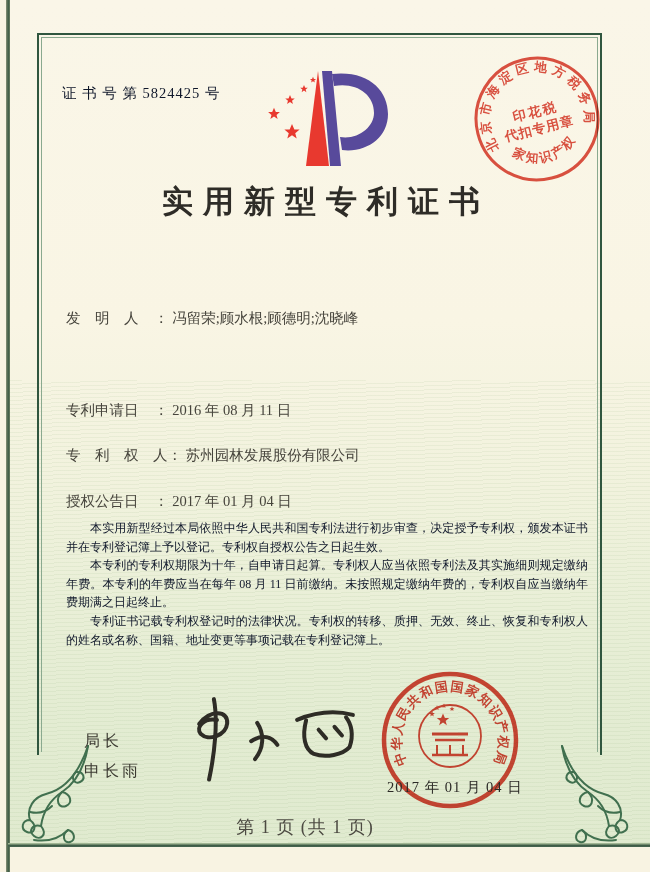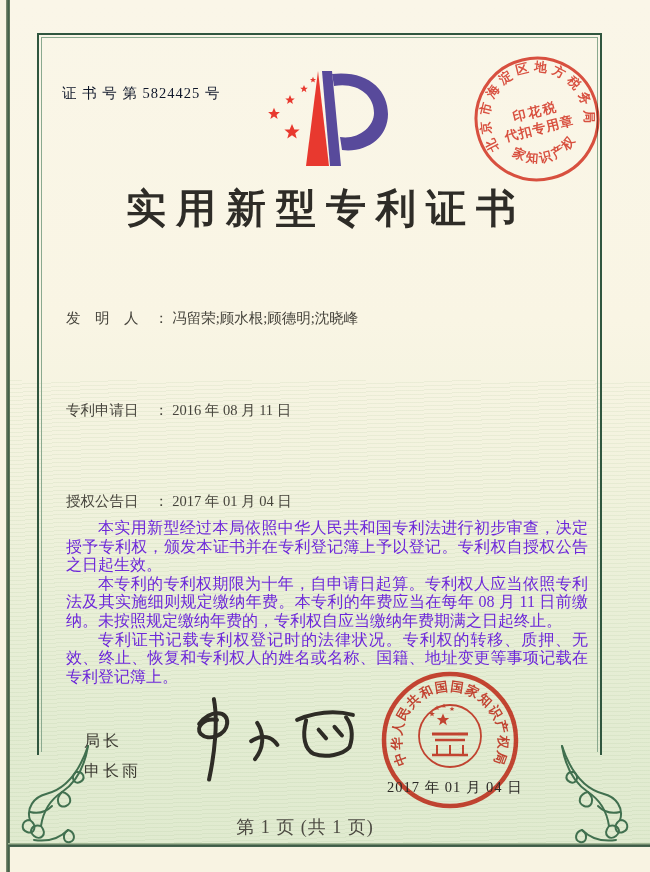--- a/index.html
+++ b/index.html
@@ -25,29 +25,29 @@
   #frame-inner{position:absolute;left:2px;top:2px;right:2px;height:714px;
     border-top:1px solid #8aa98f;border-left:1px solid #8aa98f;border-right:1px solid #8aa98f;}
   .flourish{position:absolute;width:88px;height:108px;}
   #flourish-left{left:16px;top:744px;}
   #flourish-right{left:546px;top:744px;transform:scaleX(-1);}
 
   .abs{position:absolute;}
   .txt{color:#45433b;}
 
   #cert-no{left:62px;top:84px;font-size:14.5px;letter-spacing:1px;color:#0f172a;}
-  #title{left:0;top:181px;width:642px;text-align:center;font-size:40px;font-weight:bold;
+  #title{left:0;top:181px;width:642px;text-align:center;font-size:31px;font-weight:bold;
          letter-spacing:10px;padding-left:10px;box-sizing:border-box;color:#2e2c27;}
 
   .field{left:66px;width:520px;font-size:14.5px;color:#46443c;white-space:nowrap;}
   .flabel{display:inline-block;min-width:88px;}
   .f1{top:259px}.f2{top:309px}.f3{top:354px}.f4{top:401px}.f5{top:446px}.f6{top:492px}
 
-  #paras{left:66px;top:519px;width:522px;font-size:16px;line-height:18.6px;
-         text-align:justify;color:#6d28d9;}
+  #paras{left:66px;top:519px;width:522px;font-size:12px;line-height:18.6px;
+         text-align:justify;color:#0f172a;}
   #paras p{margin:0;text-indent:2em;}
 
   #officer{left:84px;top:726px;font-size:16px;color:#3c3a32;line-height:30px;letter-spacing:3px;}
   #signature{left:170px;top:688px;width:210px;height:100px;transform:rotate(-3deg);}
 
   #tax-stamp{left:470px;top:52px;width:134px;height:134px;transform:rotate(-14deg);
              opacity:.88;mix-blend-mode:multiply;}
   #office-seal{left:374px;top:664px;width:152px;height:152px;opacity:.93;mix-blend-mode:multiply;}
   #seal-date{left:387px;top:778px;font-size:14.5px;color:#2b2a26;letter-spacing:1px;z-index:5;}
 
@@ -125,20 +125,24 @@
   <div id="title" class="abs">实用新型专利证书</div>
 
   <div class="abs field f2">
     <span class="flabel">发　明　人</span><span>：</span>
     <span>冯留荣;顾水根;顾德明;沈晓峰</span>
   </div>
   <div class="abs field f4">
     <span class="flabel">专利申请日</span><span>：</span>
     <span>2016 年 08 月 11 日</span>
   </div>
+  <div class="abs field f5">
+    <span class="flabel">专　利　权　人</span><span>：</span>
+    <span>苏州园林发展股份有限公司</span>
+  </div>
   <div class="abs field f6">
     <span class="flabel">授权公告日</span><span>：</span>
     <span>2017 年 01 月 04 日</span>
   </div>
 
   <div id="paras" class="abs">
     <p>本实用新型经过本局依照中华人民共和国专利法进行初步审查，决定授予专利权，颁发本证书并在专利登记簿上予以登记。专利权自授权公告之日起生效。</p>
     <p>本专利的专利权期限为十年，自申请日起算。专利权人应当依照专利法及其实施细则规定缴纳年费。本专利的年费应当在每年 08 月 11 日前缴纳。未按照规定缴纳年费的，专利权自应当缴纳年费期满之日起终止。</p>
     <p>专利证书记载专利权登记时的法律状况。专利权的转移、质押、无效、终止、恢复和专利权人的姓名或名称、国籍、地址变更等事项记载在专利登记簿上。</p>
   </div>

